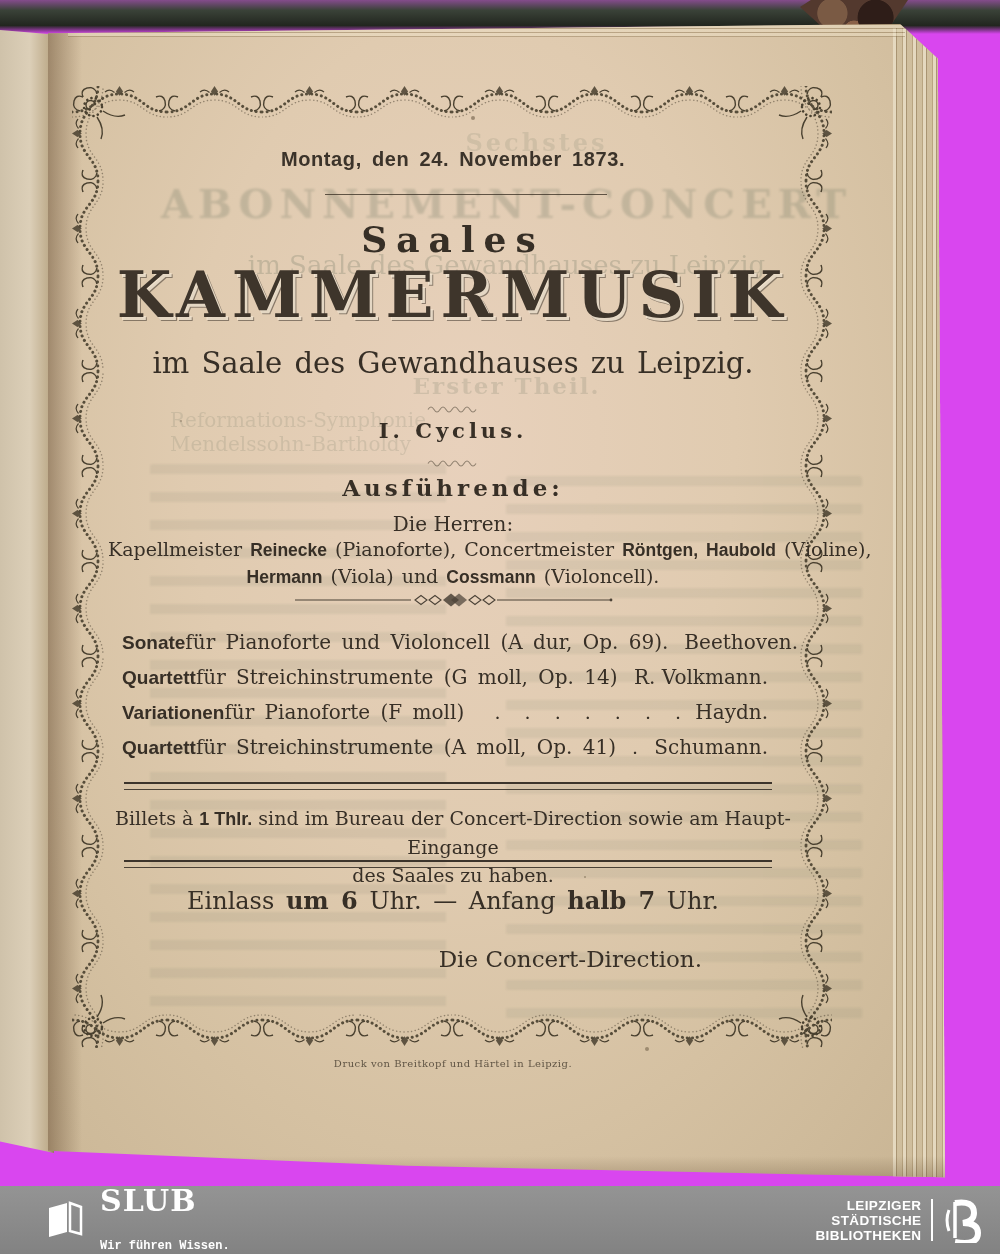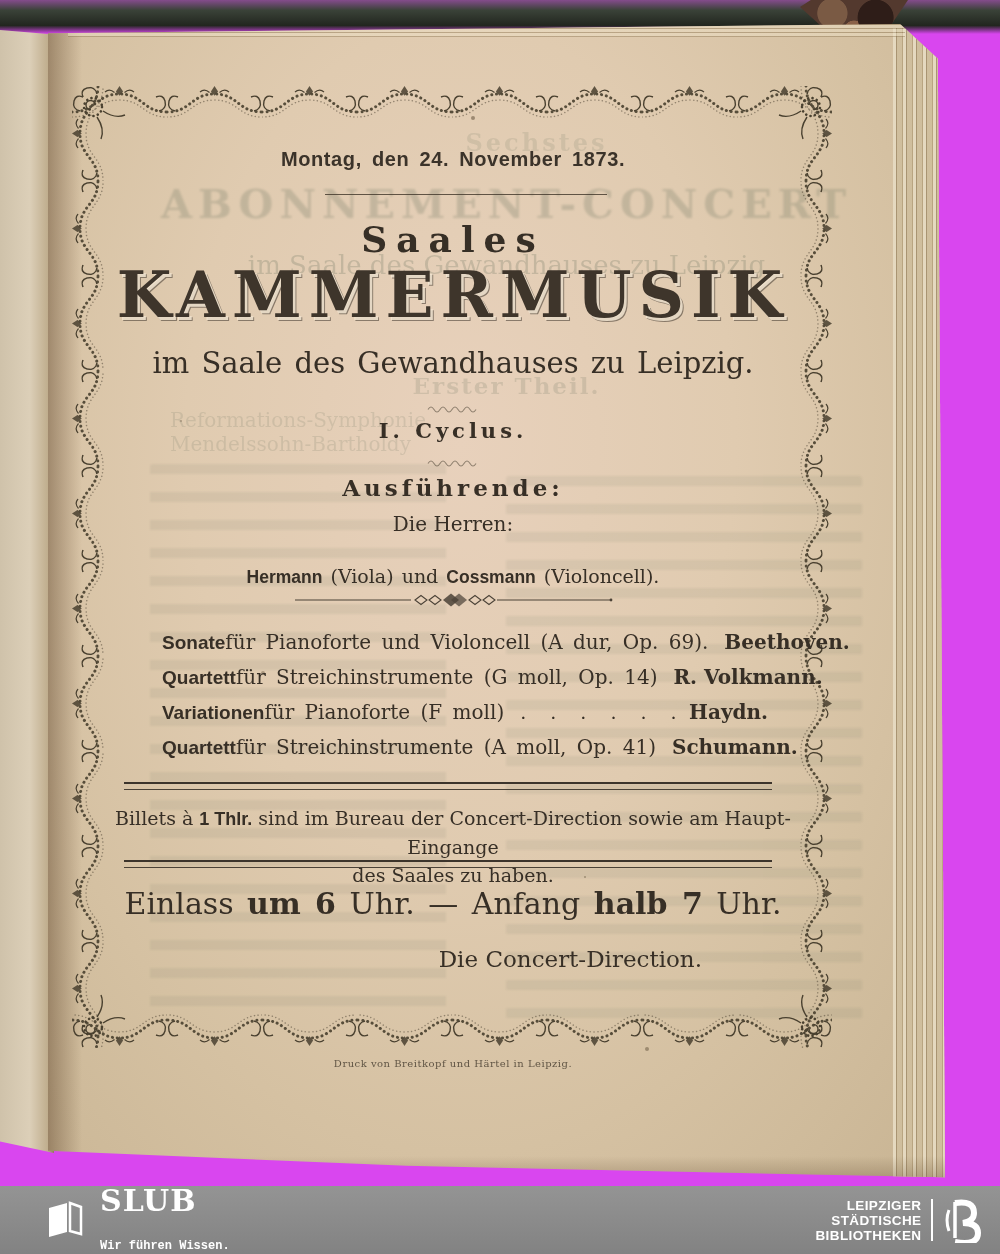--- a/index.html
+++ b/index.html
@@ -72,32 +72,32 @@
     text-shadow:2.5px 2.5px 0 rgba(244,232,212,.85),3.5px 3.5px 0 rgba(62,53,43,.55);}
   .l-venue{top:322px;font-size:29px;word-spacing:3px;}
   .l-sq1{top:374px;} .l-sq2{top:428px;}
   .l-cycle{top:394px;font-size:21px;font-weight:bold;letter-spacing:4px;}
   .l-ausf{top:450px;font-size:23px;font-weight:bold;letter-spacing:4px;}
   .l-herren{top:488px;font-size:20px;}
   .l-perf1{top:514px;font-size:19px;white-space:nowrap;word-spacing:2px;}
   .l-perf2{top:541px;font-size:19px;white-space:nowrap;word-spacing:2px;}
   .perf-name{font-family:"Liberation Sans",sans-serif;font-weight:bold;font-size:17.5px;}
   .l-diamond{top:568px;}
-  .l-prog{top:606px;left:14px!important;right:30px!important;text-align:left;margin-left:40px;}
+  .l-prog{top:606px;left:14px!important;right:30px!important;text-align:left;}
   .prog-row{display:flex;align-items:baseline;height:25px;margin-bottom:10px;white-space:nowrap;}
   .prog-genre{font-family:"Liberation Sans",sans-serif;font-weight:bold;font-size:19px;}
   .prog-details{font-size:20px;word-spacing:4px;}
   .prog-leader{flex:1;overflow:hidden;padding-left:16px;word-spacing:18px;font-size:19px;}
-  .prog-composer{font-weight:bold;font-size:20px;}
+  .prog-composer{font-weight:normal;font-size:20px;}
   .rule-double{left:16px!important;right:26px!important;height:5px;
     border-top:2.5px solid #3c342b;border-bottom:1px solid #4a4136;}
   .l-rule1{top:758px;} .l-rule2{top:836px;}
   .l-tick{top:780px;font-size:19px;line-height:28px;}
   .tick-bold{font-family:"Liberation Sans",sans-serif;font-weight:bold;font-size:18px;}
-  .l-adm{top:862px;font-size:30px;word-spacing:4px;}
+  .l-adm{top:862px;font-size:24px;word-spacing:4px;}
   .l-sign{top:922px;text-align:right!important;padding-right:96px;font-size:23px;}
   .l-imprint{top:1034px;font-size:10px;letter-spacing:.5px;color:#4c4234;opacity:.85;}
   
   .footer-bar{position:absolute;left:0;bottom:0;width:1000px;height:68px;
     background:linear-gradient(180deg,#949494,#828282);
     display:flex;justify-content:space-between;align-items:center;
     padding:0 12px 0 44px;box-sizing:border-box;z-index:5;}
   .slub{display:flex;align-items:center;gap:14px;}
   .slub-word{font-family:"DejaVu Serif",serif;font-weight:bold;font-size:30px;
     color:#fff;letter-spacing:1px;line-height:28px;}
@@ -185,20 +185,21 @@
       </div>
       <div class="l-cycle">I. Cyclus.</div>
       <div class="l-sq2">
         <svg width="54" height="9" viewBox="0 0 54 9">
             <path d="M2,5.5 q3,-5 6,0 t6,0 t6,0 t6,0 t6,0 t6,0 t6,0 t6,0" fill="none" stroke="#564c3e" stroke-width="1.1" opacity=".6"></path>
           </svg>
       </div>
 
       <div class="l-ausf">Ausführende:</div>
       <div class="l-herren">Die Herren:</div>
+      <div class="l-perf1"><span>Kapellmeister </span><span class="perf-name">Reinecke</span><span> (Pianoforte), Concertmeister </span><span class="perf-name">Röntgen,</span><span> </span><span class="perf-name">Haubold</span><span> (Violine),</span></div>
       <div class="l-perf2"><span class="perf-name">Hermann</span><span> (Viola) und </span><span class="perf-name">Cossmann</span><span> (Violoncell).</span></div>
 
       <div class="l-diamond">
         <svg width="320" height="16" viewBox="0 0 320 16">
           <line x1="2" y1="8" x2="118" y2="8" stroke="#4b4237" stroke-width="1.1"></line>
           <line x1="204" y1="8" x2="318" y2="8" stroke="#4b4237" stroke-width="1.1"></line>
           <path d="M122,8 l6,-4.5 6,4.5 -6,4.5 z M136,8 l6,-4.5 6,4.5 -6,4.5 z" fill="none" stroke="#4b4237" stroke-width="1.1"></path>
           <path d="M150,8 l8,-6.5 8,6.5 -8,6.5 z" fill="#4b4237" opacity=".85"></path>
           <path d="M158,8 l8,-6.5 8,6.5 -8,6.5 z" fill="#4b4237" opacity=".7"></path>
           <path d="M176,8 l6,-4.5 6,4.5 -6,4.5 z M190,8 l6,-4.5 6,4.5 -6,4.5 z" fill="none" stroke="#4b4237" stroke-width="1.1"></path>

